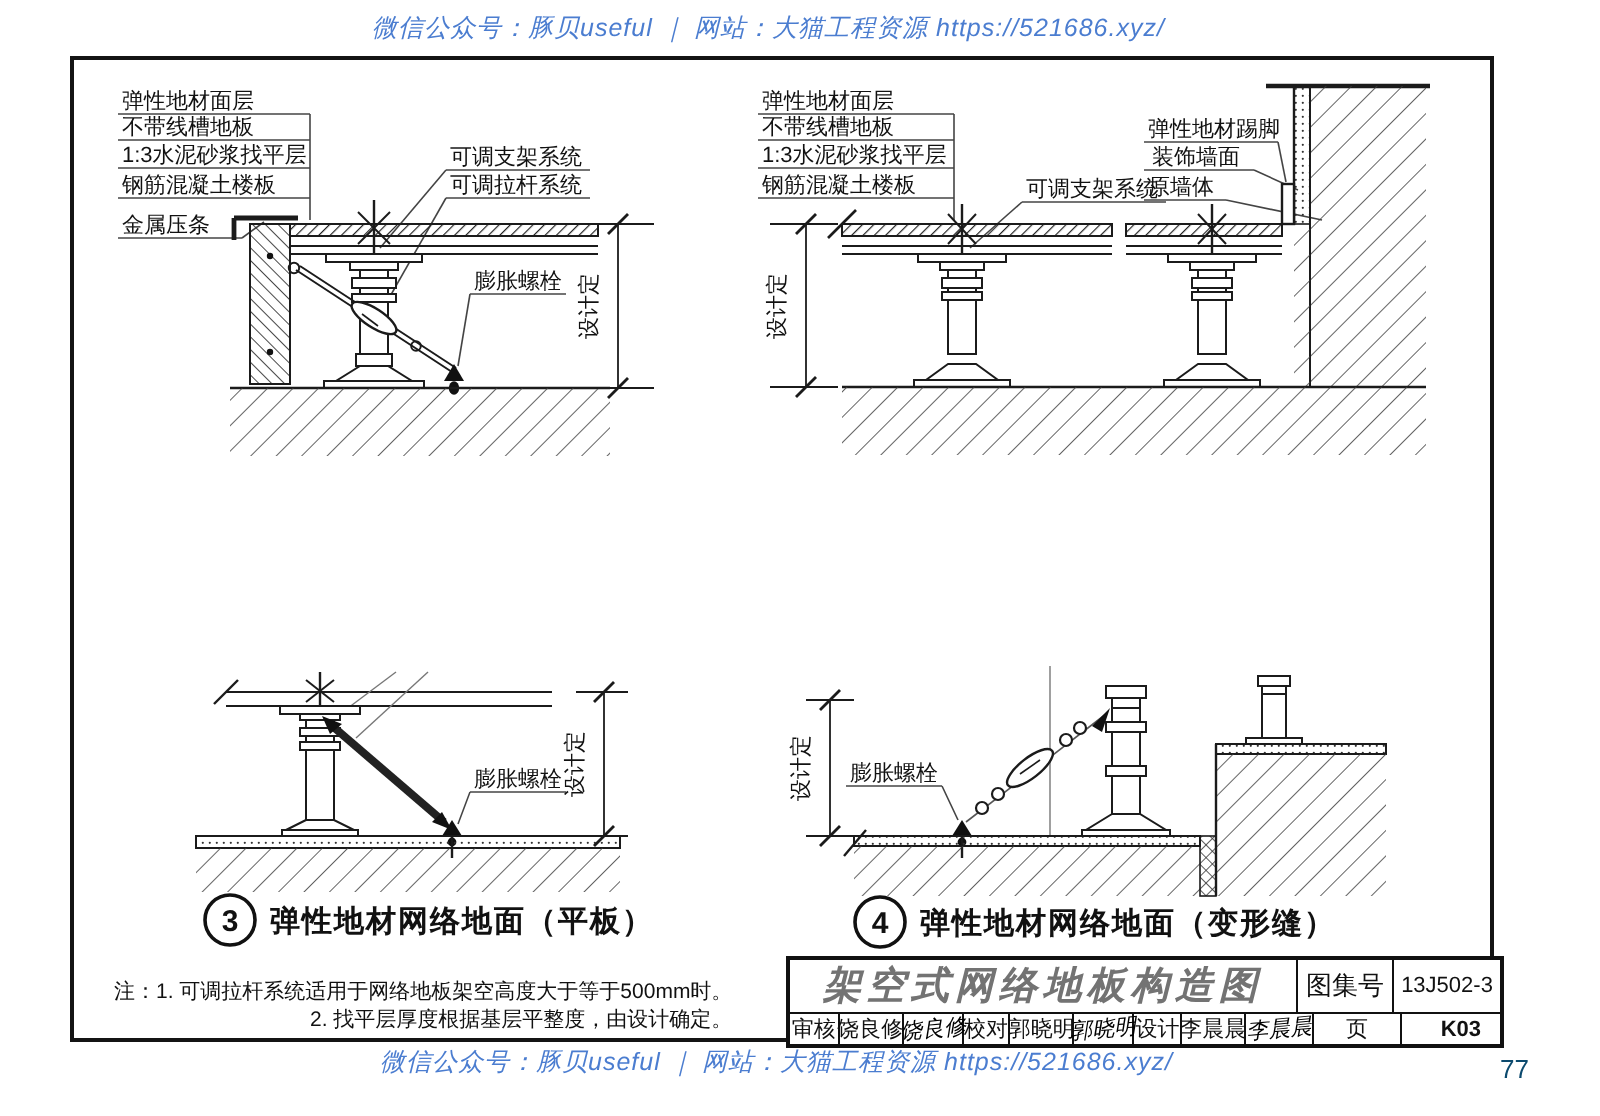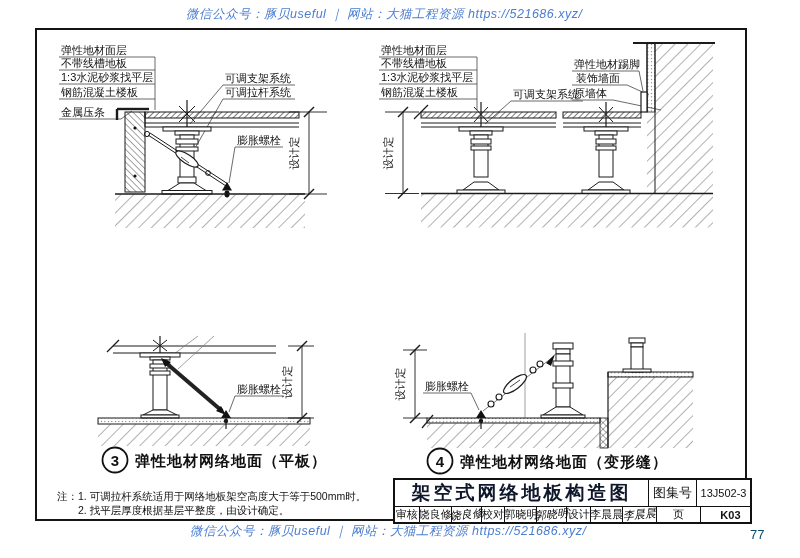--- a/index.html
+++ b/index.html
@@ -6,28 +6,28 @@
   body{width:800px;height:558px;position:relative;background:#ffffff;overflow:hidden;
        font-family:"Liberation Sans",sans-serif;}
   .wm{position:absolute;font-size:12.5px;letter-spacing:0.5px;z-index:9;white-space:nowrap;font-style:italic;}
   .frame{position:absolute;left:35px;top:28px;width:712px;height:493px;
          border:2.5px solid #141414;box-sizing:border-box;z-index:1;}
   svg{position:absolute;z-index:2;overflow:visible;}
   .lbl{font:11px "Liberation Sans",sans-serif;fill:#111;}
   .cap{font:700 15px "Liberation Sans",sans-serif;fill:#111;letter-spacing:1px;}
   .capnum{font:700 15px "Liberation Sans",sans-serif;fill:#111;}
   .notes{position:absolute;left:57px;top:489px;font-size:10.5px;color:#111;
-         line-height:14px;z-index:2;white-space:nowrap;}
+         line-height:14px;z-index:2;white-space:nowrap;text-align:right;}
   .notes .n2{padding-left:21px;}
   .tb{position:absolute;left:393px;top:478px;width:359px;height:46px;box-sizing:border-box;
       border:2px solid #111;background:#fff;z-index:3;display:flex;flex-direction:column;}
   .tb-r1{display:flex;height:29px;border-bottom:1.5px solid #111;}
   .tb-r2{display:flex;flex:1;align-items:stretch;}
   .tb-title{flex:1;display:flex;align-items:center;justify-content:center;
-            font-size:19px;font-weight:700;letter-spacing:3px;color:#0f172a;}
+            font-size:19px;font-weight:700;letter-spacing:3px;color:#737373;font-style:italic;}
   .cell{display:flex;align-items:center;justify-content:center;box-sizing:border-box;
         border-left:1.2px solid #111;color:#111;}
   .w-atlas-l{width:48px;font-size:13px;}
   .w-atlas-v{width:54px;font-size:11px;font-weight:400;}
   .small{font-size:11px;white-space:nowrap;}
   .sig{font:italic 11px "DejaVu Serif",serif;transform:rotate(-5deg);color:#000;white-space:nowrap;}
   .pageno{position:absolute;left:750px;top:527px;font-size:13px;color:#0c4a6e;z-index:4;}
 </style>
 </head>
 <body>

